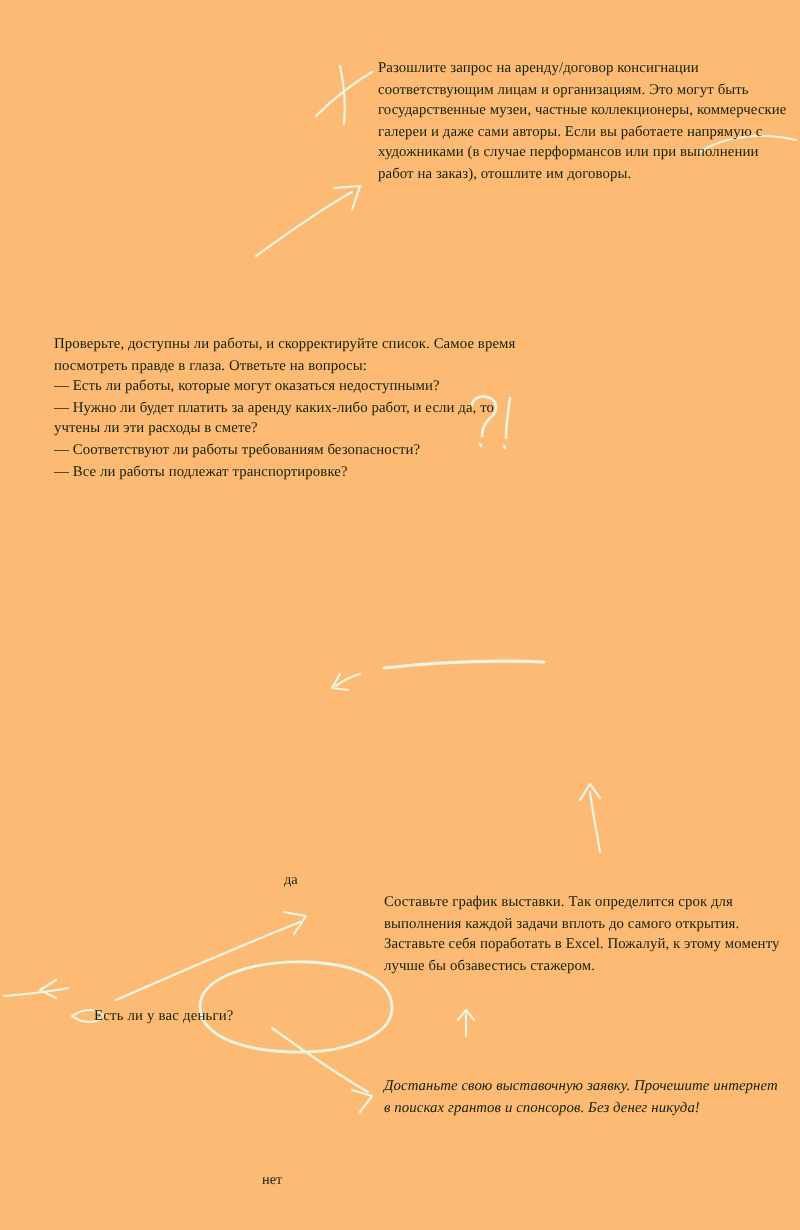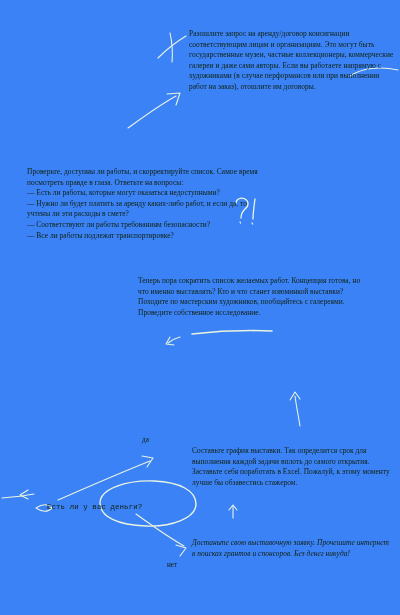--- a/index.html
+++ b/index.html
@@ -11,21 +11,21 @@
     height: 615px;
     background: #4ea03c;
     font-family: "Liberation Serif", "DejaVu Serif", serif;
     overflow: hidden;
     position: relative;
   }
   #page {
     position: relative;
     width: 400px;
     height: 615px;
-    background: #3b82f6;
+    background: #fdba74;
     overflow: hidden;
   }
   .deco-layer {
     position: absolute;
     left: 0;
     top: 0;
     width: 400px;
     height: 615px;
     pointer-events: none;
   }
@@ -47,26 +47,25 @@
     font-family: "Liberation Serif", "DejaVu Serif", serif;
   }
   
   #blk-consignment { left: 189px; top: 29px;  width: 206px; }
   #blk-checklist   { left: 27px;  top: 167px; width: 235px; }
   #blk-shortlist   { left: 138px; top: 276px; width: 228px; }
   #blk-estimate    { left: 142px; top: 351px; width: 225px; }
   #blk-schedule    { left: 192px; top: 446px; width: 200px; }
   #blk-grants      { left: 192px; top: 538px; width: 200px; font-style: italic; }
   #lbl-yes { left: 142px; top: 436px; }
-  #lbl-no  { left: 131px; top: 561px; margin-left: 36px; }
+  #lbl-no  { left: 131px; top: 586px; }
   #lbl-money {
     left: 47px; top: 503px;
     font-size: 7.4px;
     letter-spacing: 0.1px;
-    font-family: Liberation Mono, monospace;
   }
 </style>
 </head>
 <body>
 
 <div id="page">
 
   <svg class="deco-layer" viewBox="0 0 400 615">
     <g fill="none" stroke="#e9f4e1" stroke-width="1.1" stroke-linecap="round" stroke-linejoin="round">
 
@@ -136,21 +135,20 @@
   </svg>
 
   <div class="block" id="blk-consignment">Разошлите запрос на аренду/договор консигнации соответствующим лицам и организациям. Это могут быть государственные музеи, частные коллекционеры, коммерческие галереи и даже сами авторы. Если вы работаете напрямую с художниками (в случае перформансов или при выполнении работ на заказ), отошлите им договоры.</div>
 
   <div class="block" id="blk-checklist">Проверьте, доступны ли работы, и скорректируйте список. Самое время посмотреть правде в глаза. Ответьте на вопросы:
 — Есть ли работы, которые могут оказаться недоступными?
 — Нужно ли будет платить за аренду каких-либо работ, и если да, то учтены ли эти расходы в смете?
 — Соответствуют ли работы требованиям безопасности?
 — Все ли работы подлежат транспортировке?</div>
 
-  <div class="block" id="blk-shortlist">Теперь пора сократить список желаемых работ. Концепция готова, но что именно выставлять? Кто и что станет изюминкой выставки? Походите по мастерским художников, пообщайтесь с галереями. Проведите собственное исследование.</div>
 
 
   <div class="block" id="blk-schedule">Составьте график выставки. Так определится срок для выполнения каждой задачи вплоть до самого открытия. Заставьте себя поработать в Excel. Пожалуй, к этому моменту лучше бы обзавестись стажером.</div>
 
   <div class="block" id="blk-grants">Достаньте свою выставочную заявку. Прочешите интернет в поисках грантов и спонсоров. Без денег никуда!</div>
 
   <div class="label" id="lbl-yes">да</div>
 
   <div class="label" id="lbl-no">нет</div>
 

